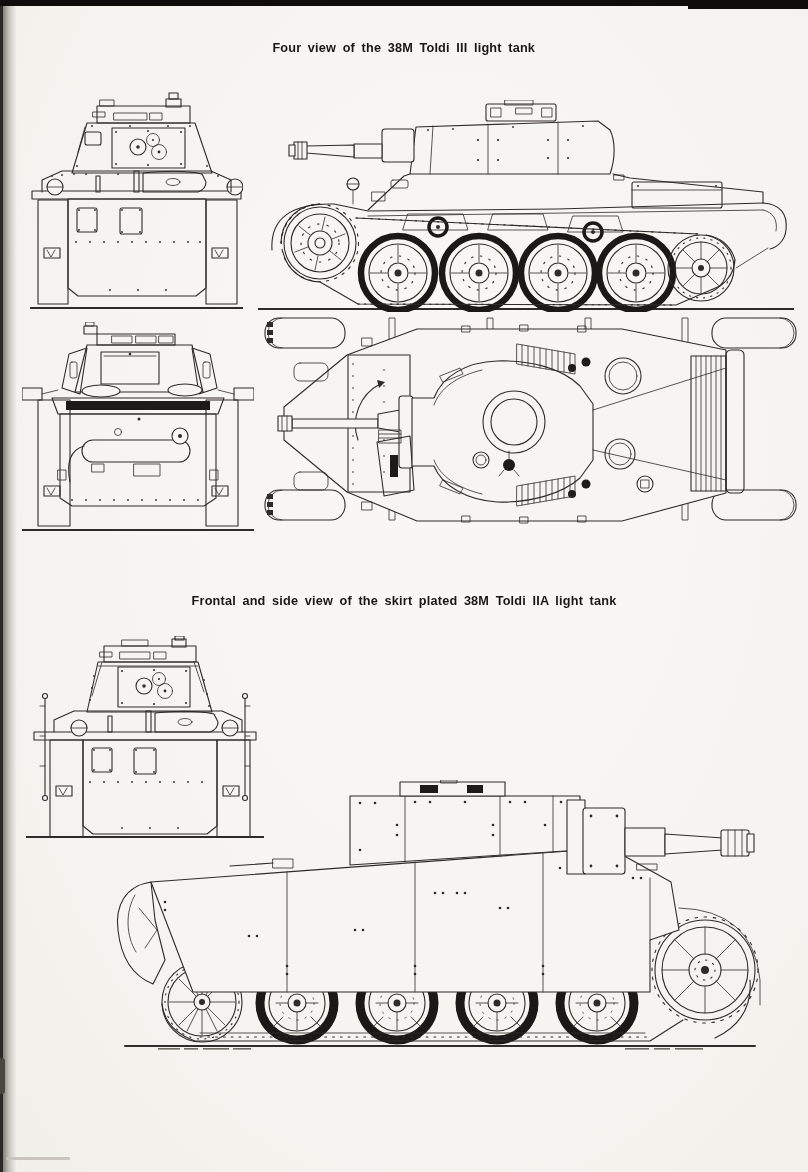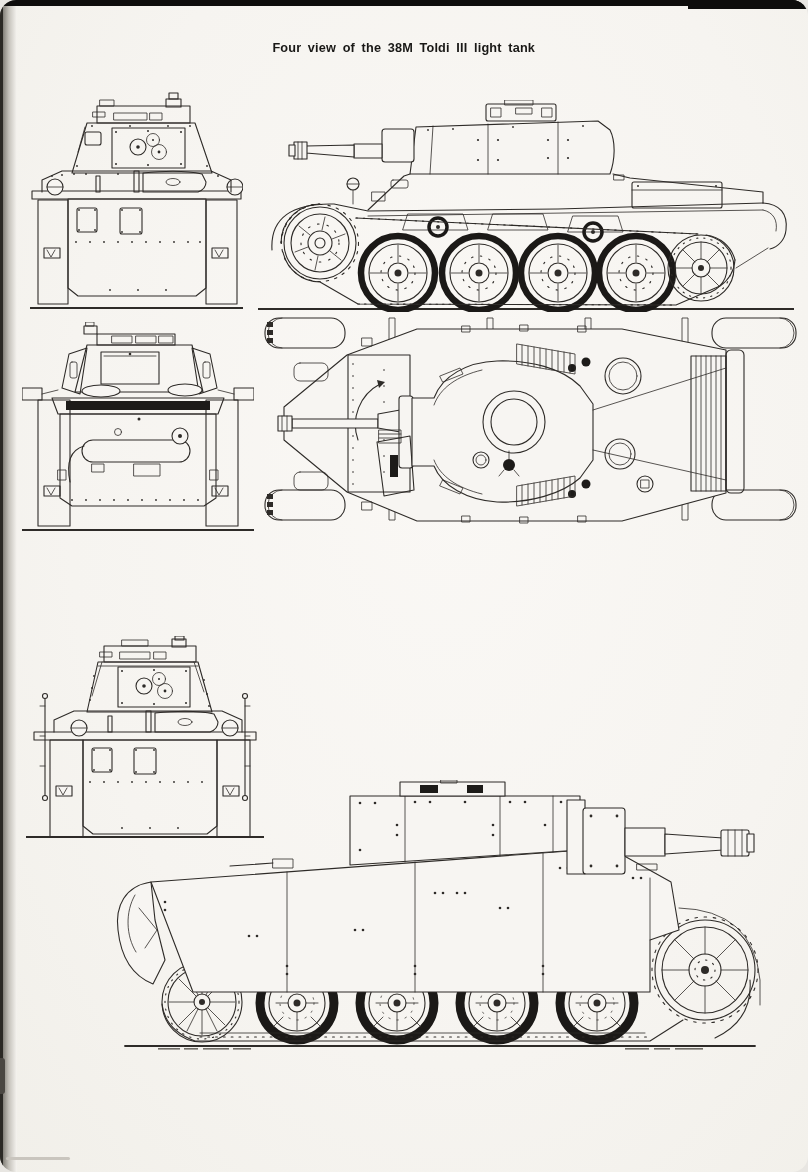--- a/index.html
+++ b/index.html
@@ -1,18 +1,18 @@
 <!DOCTYPE html>
 <html><head>
 <meta charset="utf-8">
 <style>
   html,body{margin:0;padding:0;background:#e8e6e2;}
   .sheet{position:relative;width:808px;height:1172px;margin:0 auto;overflow:hidden;
          background:radial-gradient(ellipse at 55% 40%, #faf8f5 0%, #f6f4f0 60%, #f1efe9 100%);
-         font-family:"Liberation Sans",sans-serif;border-radius:16px;}
+         font-family:"Liberation Sans",sans-serif;}
   .artifact{position:absolute;}
   .gutter{left:0;top:0;width:17px;height:1172px;
           background:linear-gradient(to right,#55524c 0px,#8f8c85 4px,#c6c3bc 9px,#f6f4f0 17px);}
   .gutter-core{left:0;top:0;width:3px;height:1172px;background:#2b2925;}
   .topbar{left:0;top:0;width:808px;height:6px;background:#0e0d0c;}
   .topbar2{left:688px;top:0;width:120px;height:9px;background:#0e0d0c;}
   .blob{left:0;top:1058px;width:5px;height:36px;background:#4a4742;border-radius:0 3px 3px 0;}
   .smudge{left:6px;top:1157px;width:64px;height:3px;background:#c9c5be;border-radius:2px;}
   .caption{position:absolute;left:0;width:100%;text-align:center;color:#191816;
            font-weight:700;font-size:13.5px;letter-spacing:.2px;word-spacing:3px;}
@@ -45,20 +45,21 @@
   </svg>
 
   <div class="artifact gutter"></div>
   <div class="artifact gutter-core"></div>
   <div class="artifact topbar"></div>
   <div class="artifact topbar2"></div>
   <div class="artifact blob"></div>
   <div class="artifact smudge"></div>
 
   <div class="caption cap-top"><span>Four view of the 38M Toldi III light tank</span></div>
+  <div class="caption cap-bottom"><span>Frontal and side view of the skirt plated 38M Toldi IIA light tank</span></div>
 
   <svg class="fig" style="left:30px;top:92px" width="213" height="220" viewBox="0 0 213 220">
     <path class="ln thick" d="M-2 216 H215"></path>
     <rect class="ln" x="8" y="108" width="30" height="104" fill="url(#trk)"></rect>
     <rect class="ln" x="176" y="108" width="31" height="104" fill="url(#trk)"></rect>
     <g>
       <rect class="lnf" x="14" y="156" width="16" height="10"></rect>
         <path class="ln thin" d="M17 158 l4 7 l4 -7"></path>
       <rect class="lnf" x="182" y="156" width="16" height="10"></rect>
         <path class="ln thin" d="M185 158 l4 7 l4 -7"></path>

